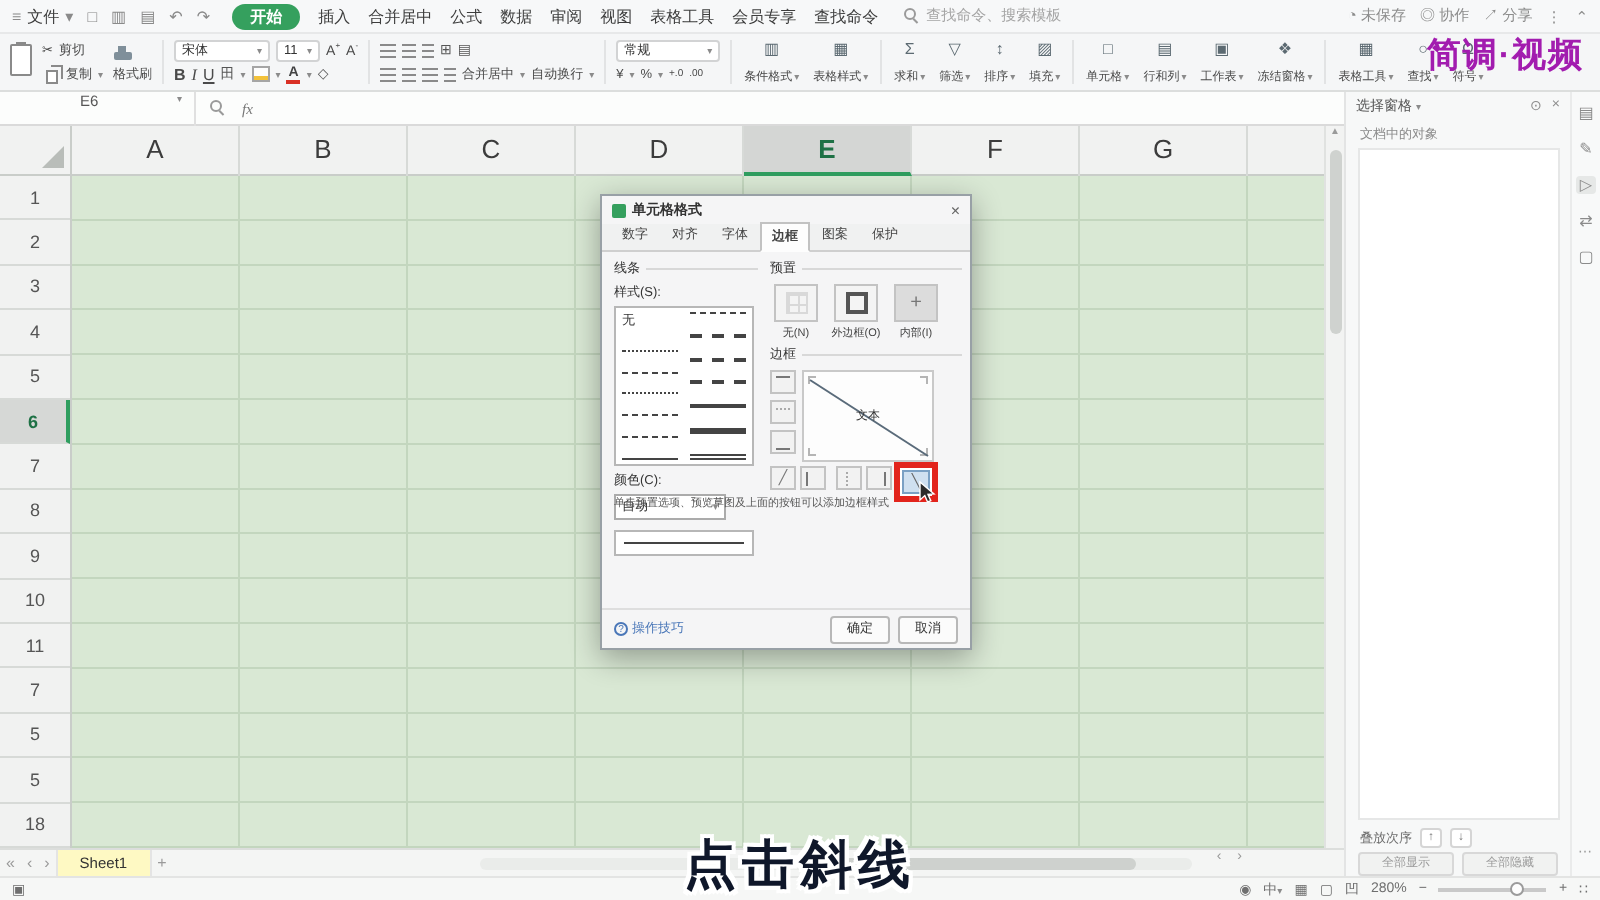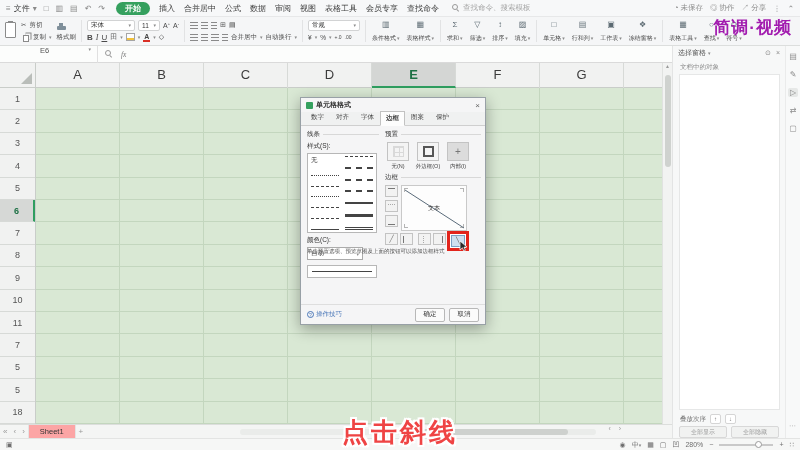--- a/index.html
+++ b/index.html
@@ -61,21 +61,21 @@
   .cells { position:absolute; left:36px; top:88px; width:626px; height:336px; background-color:#d9e8d4;
     background-image:
       repeating-linear-gradient(to right, transparent 0, transparent 83px, #c3d6be 83px, #c3d6be 84px),
       repeating-linear-gradient(to bottom, transparent 0, transparent 21.4px, #c3d6be 21.4px, #c3d6be 22.4px); }
   .vscroll { position:absolute; left:662px; top:63px; width:10px; height:361px; background:#f2f3f2; border-left:1px solid #e0e2e0; font-size:5px; color:#9a9a9a; text-align:center; }
   .vthumb { position:absolute; left:2px; top:12px; width:6px; height:92px; background:#cfd2cf; border-radius:3px; }
 
   
   .sheetbar { position:absolute; left:0; top:424px; width:672px; height:14px; background:#f4f5f4; border-top:1px solid #dcdedc; display:flex; align-items:center; font-size:8px; color:#888; }
   .snav { padding:0 3px; font-size:8px; color:#9a9a9a; }
-  .stab { background:#fca5a5; height:14px; line-height:14px; padding:0 11px; font-size:7.5px; color:#333; border-right:1px solid #e4e4e4; border-left:1px solid #e4e4e4; }
+  .stab { background:#fef9c3; height:14px; line-height:14px; padding:0 11px; font-size:7.5px; color:#333; border-right:1px solid #e4e4e4; border-left:1px solid #e4e4e4; }
   .hscroll { position:absolute; left:240px; top:4px; width:356px; height:6px; background:#eaecea; border-radius:3px; }
   .hthumb { position:absolute; left:160px; width:168px; height:6px; background:#ced1ce; border-radius:3px; }
   .harr { position:absolute; right:48px; top:0; font-size:7px; color:#9a9a9a; letter-spacing:3px; }
   .statusbar { position:absolute; left:0; top:438px; width:800px; height:12px; background:#f6f7f6; border-top:1px solid #e3e4e3; display:flex; align-items:center; font-size:7px; color:#6f6f6f; padding:0 6px; }
   .sb-right { margin-left:auto; display:flex; align-items:center; gap:6px; }
   .zslider { width:54px; height:2px; background:#c9c9c9; position:relative; }
   .zknob { position:absolute; left:36px; top:-3px; width:7px; height:7px; background:#fdfdfd; border:1px solid #9b9b9b; border-radius:50%; }
 
   
   .rpanel { position:absolute; left:672px; top:46px; width:113px; height:392px; background:#f7f8f8; border-left:1px solid #e3e4e4; font-size:7px; color:#555; }
@@ -143,21 +143,21 @@
   .cursor { position:absolute; right:-2px; bottom:-4px; }
   .tip { position:absolute; left:6px; top:122px; width:172px; font-size:5.5px; color:#555; }
   .dlg-foot { position:absolute; left:0; bottom:0; width:184px; height:20px; border-top:1px solid #dedede; background:#f5f5f6; display:flex; align-items:center; padding:0 6px; gap:4px; }
   .tiplink { display:flex; align-items:center; gap:2px; color:#4a77b8; font-size:6.5px; }
   .infoico { width:7px; height:7px; border:1px solid #4a77b8; border-radius:50%; font-size:5px; line-height:6px; text-align:center; color:#4a77b8; font-style:normal; }
   .dbtn { margin-left:auto; width:30px; height:14px; background:#fbfbfb; border:1px solid #b8b8b8; border-radius:2px; font-size:6.5px; color:#333; font-family:inherit; }
   .dbtn + .dbtn { margin-left:0; }
 
   
   .watermark { position:absolute; top:16px; right:8px; z-index:50; font-size:17px; font-weight:bold; color:#a21caf; letter-spacing:1px; }
-  .caption { position:absolute; left:0; top:415px; width:800px; text-align:center; z-index:60; font-size:26px; font-weight:900; letter-spacing:3px; color:#ef4444;
+  .caption { position:absolute; left:0; top:415px; width:800px; text-align:center; z-index:60; font-size:26px; font-weight:900; letter-spacing:3px; color:#0f172a;
     text-shadow:-2px -2px 0 #fff,2px -2px 0 #fff,-2px 2px 0 #fff,2px 2px 0 #fff,-2px 0 0 #fff,2px 0 0 #fff,0 -2px 0 #fff,0 2px 0 #fff; }
 </style>
 </head>
 <body>
 
 <div id="app">
 
   <div class="titlebar">
     <span class="tb-file">
       <span class="tb-ico">≡</span>

